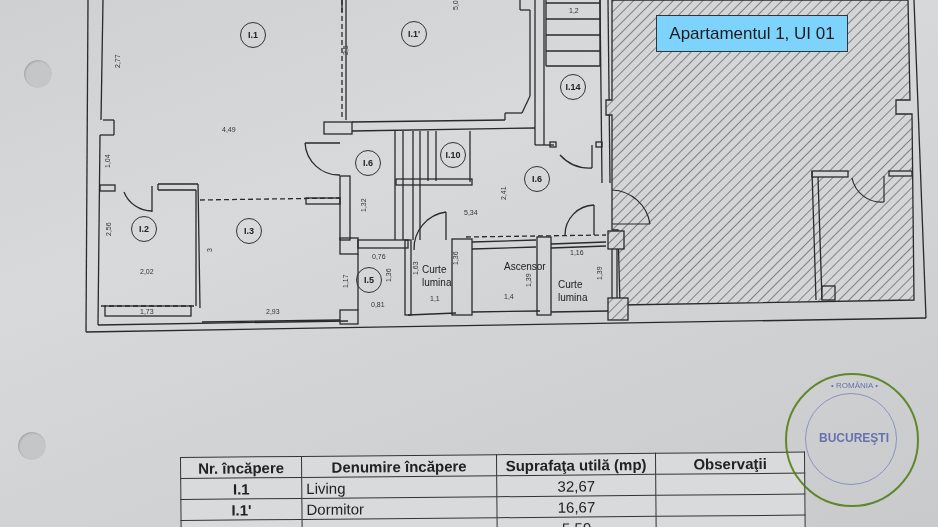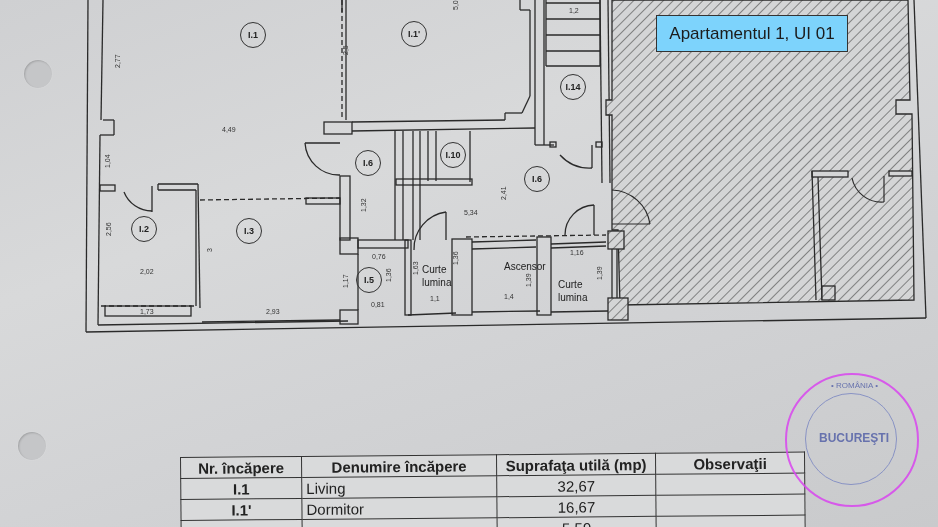--- a/index.html
+++ b/index.html
@@ -17,21 +17,21 @@
     font-size:9px; font-weight:bold; display:flex; align-items:center; justify-content:center; color:#222; }
   .rtext { position:absolute; font-size:10px; color:#222; line-height:13px; }
   .title-box { position:absolute; left:656px; top:15px; width:190px; height:35px; background:#7dd3fc;
     border:1.5px solid #333; font-size:17px; display:flex; align-items:center; justify-content:center; color:#1c1c1c; }
   table.rooms { position:absolute; left:180px; top:457px; border-collapse:collapse; background:#d9dadb; transform:rotate(-0.5deg); transform-origin:left top; }
   table.rooms th, table.rooms td { border:1.3px solid #333; padding:0 4px; height:20px; font-size:15px; }
   table.rooms th { font-weight:bold; text-align:center; }
   table.rooms td.c { text-align:center; font-weight:bold; }
   table.rooms td.n { text-align:center; }
   .stamp { position:absolute; left:785px; top:373px; width:130px; height:130px; border-radius:50%;
-    border:2px solid #d946ef; opacity:0.85;text-decoration:underline; }
+    border:2px solid #4d7c0f; opacity:0.85;text-decoration:underline; }
   .stamp .inner { position:absolute; left:18px; top:18px; width:90px; height:90px; border-radius:50%; border:1px solid #7c88c2; }
   .stamp .city { position:absolute; left:32px; top:56px; font-size:12px; font-weight:bold; color:#5663a8; }
   .stamp .top { position:absolute; left:44px; top:6px; font-size:8px; color:#5663a8; }
 </style>
 </head>
 <body>
 
 <div class="hole" style="left:24px;top:60px;"></div>
 <div class="hole" style="left:18px;top:432px;"></div>
 

